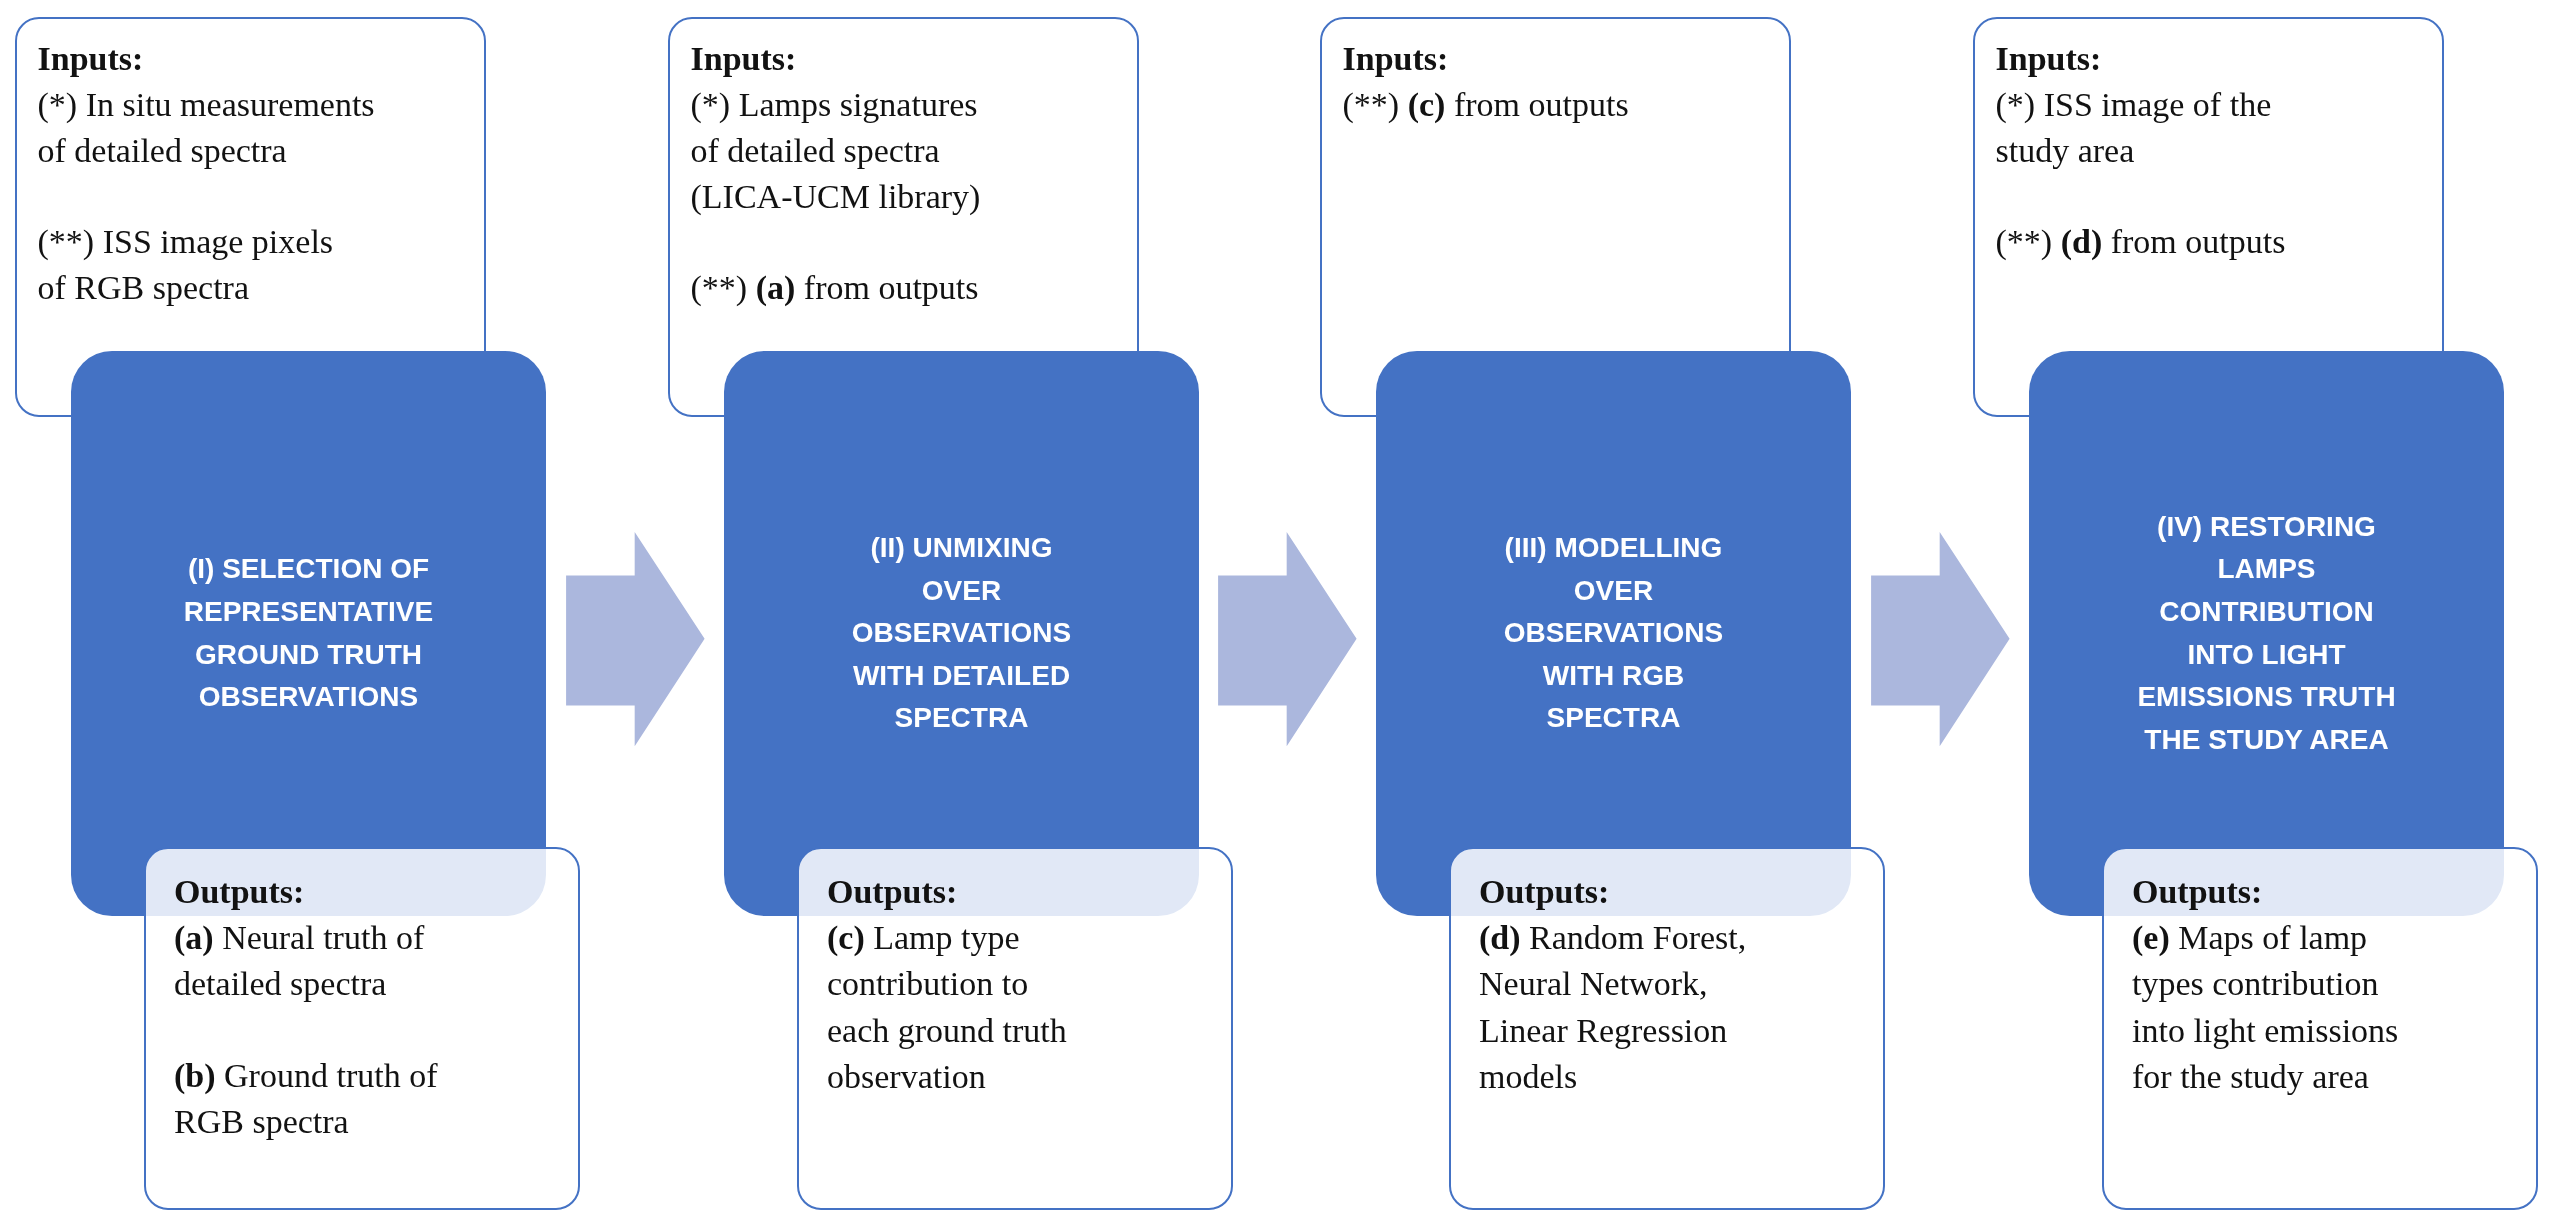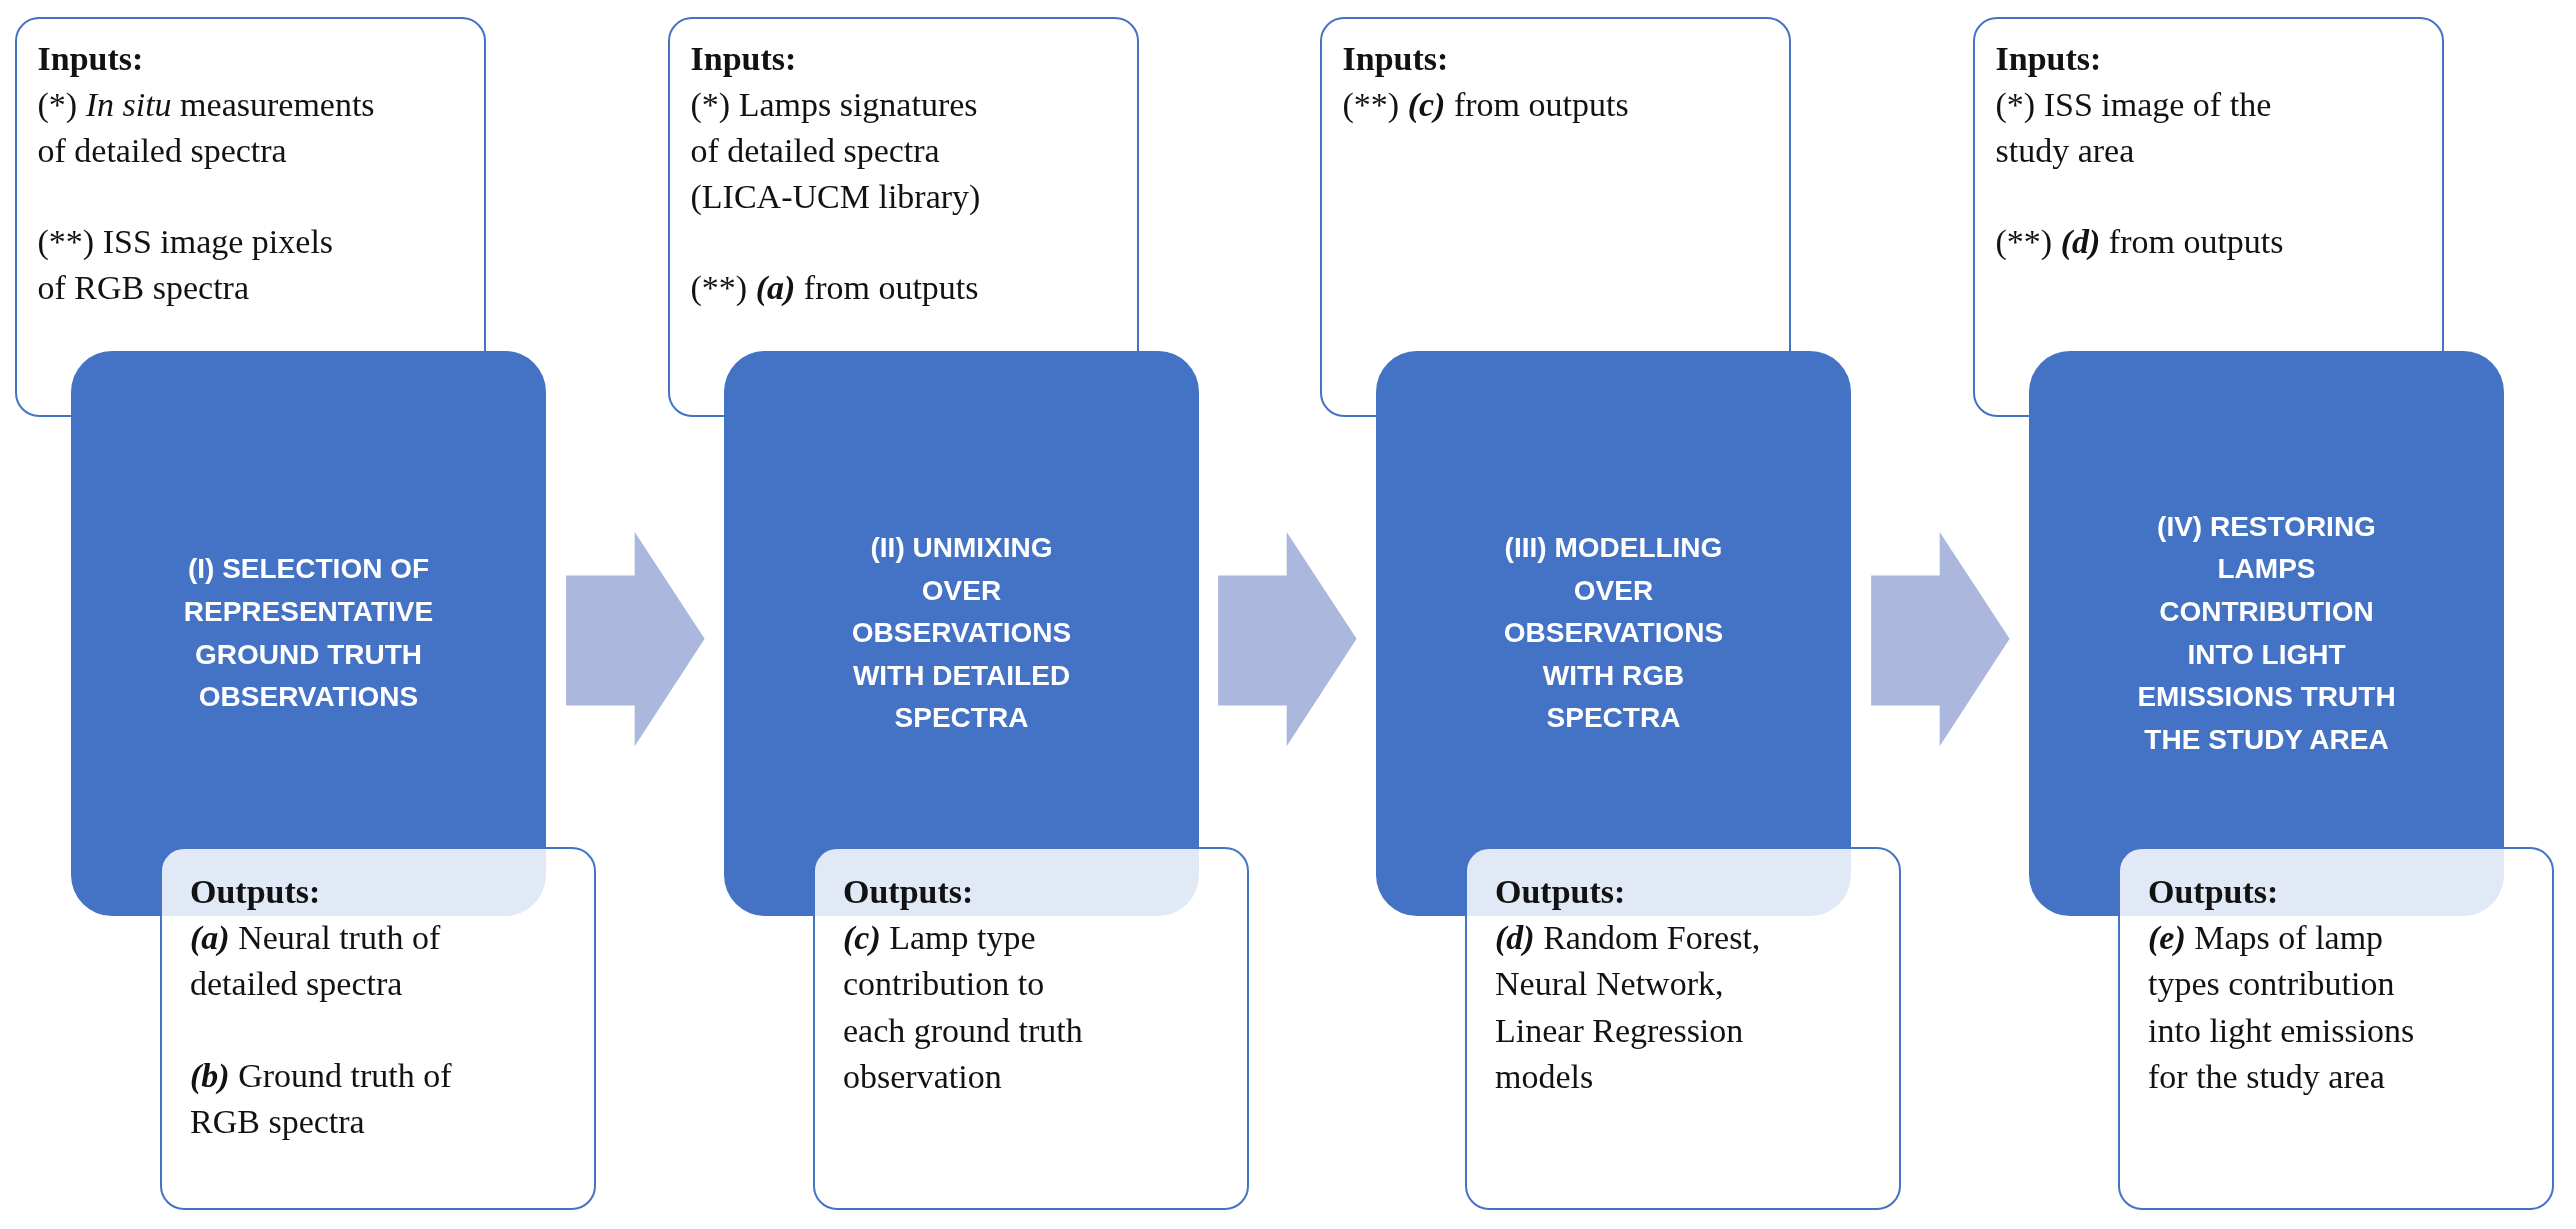--- a/index.html
+++ b/index.html
@@ -40,21 +40,21 @@
   .inputs-box {
     left: 14.5px;
     top: 16.5px;
     width: 471px;
     height: 400px;
     background: #ffffff;
     z-index: 1;
     padding: 17px 20px 0 21px;
   }
   .outputs-box {
-    left: 160px;
+    left: 144px;
     top: 847px;
     width: 436px;
     height: 363px;
     background: rgba(255, 255, 255, 0.84);
     z-index: 3;
     padding: 20px 30px 0 28px;
   }
   .stage-block {
     position: absolute;
     left: 71px;
@@ -84,21 +84,21 @@
     font-weight: 700;
   }
   .io-item {
     margin: 0;
     white-space: pre-line;
   }
   .io-item + .io-item {
     margin-top: 45px;
   }
   .io-item .b { font-weight: 700; }
-  .io-item .i { font-style: italic; }
+  .io-item .i { }
 
   .flow-arrow {
     position: absolute;
     top: 532px;
     width: 140px;
     height: 215px;
     z-index: 0;
   }
   .arrow-0 { left: 566px; }
   .arrow-1 { left: 1218px; }

